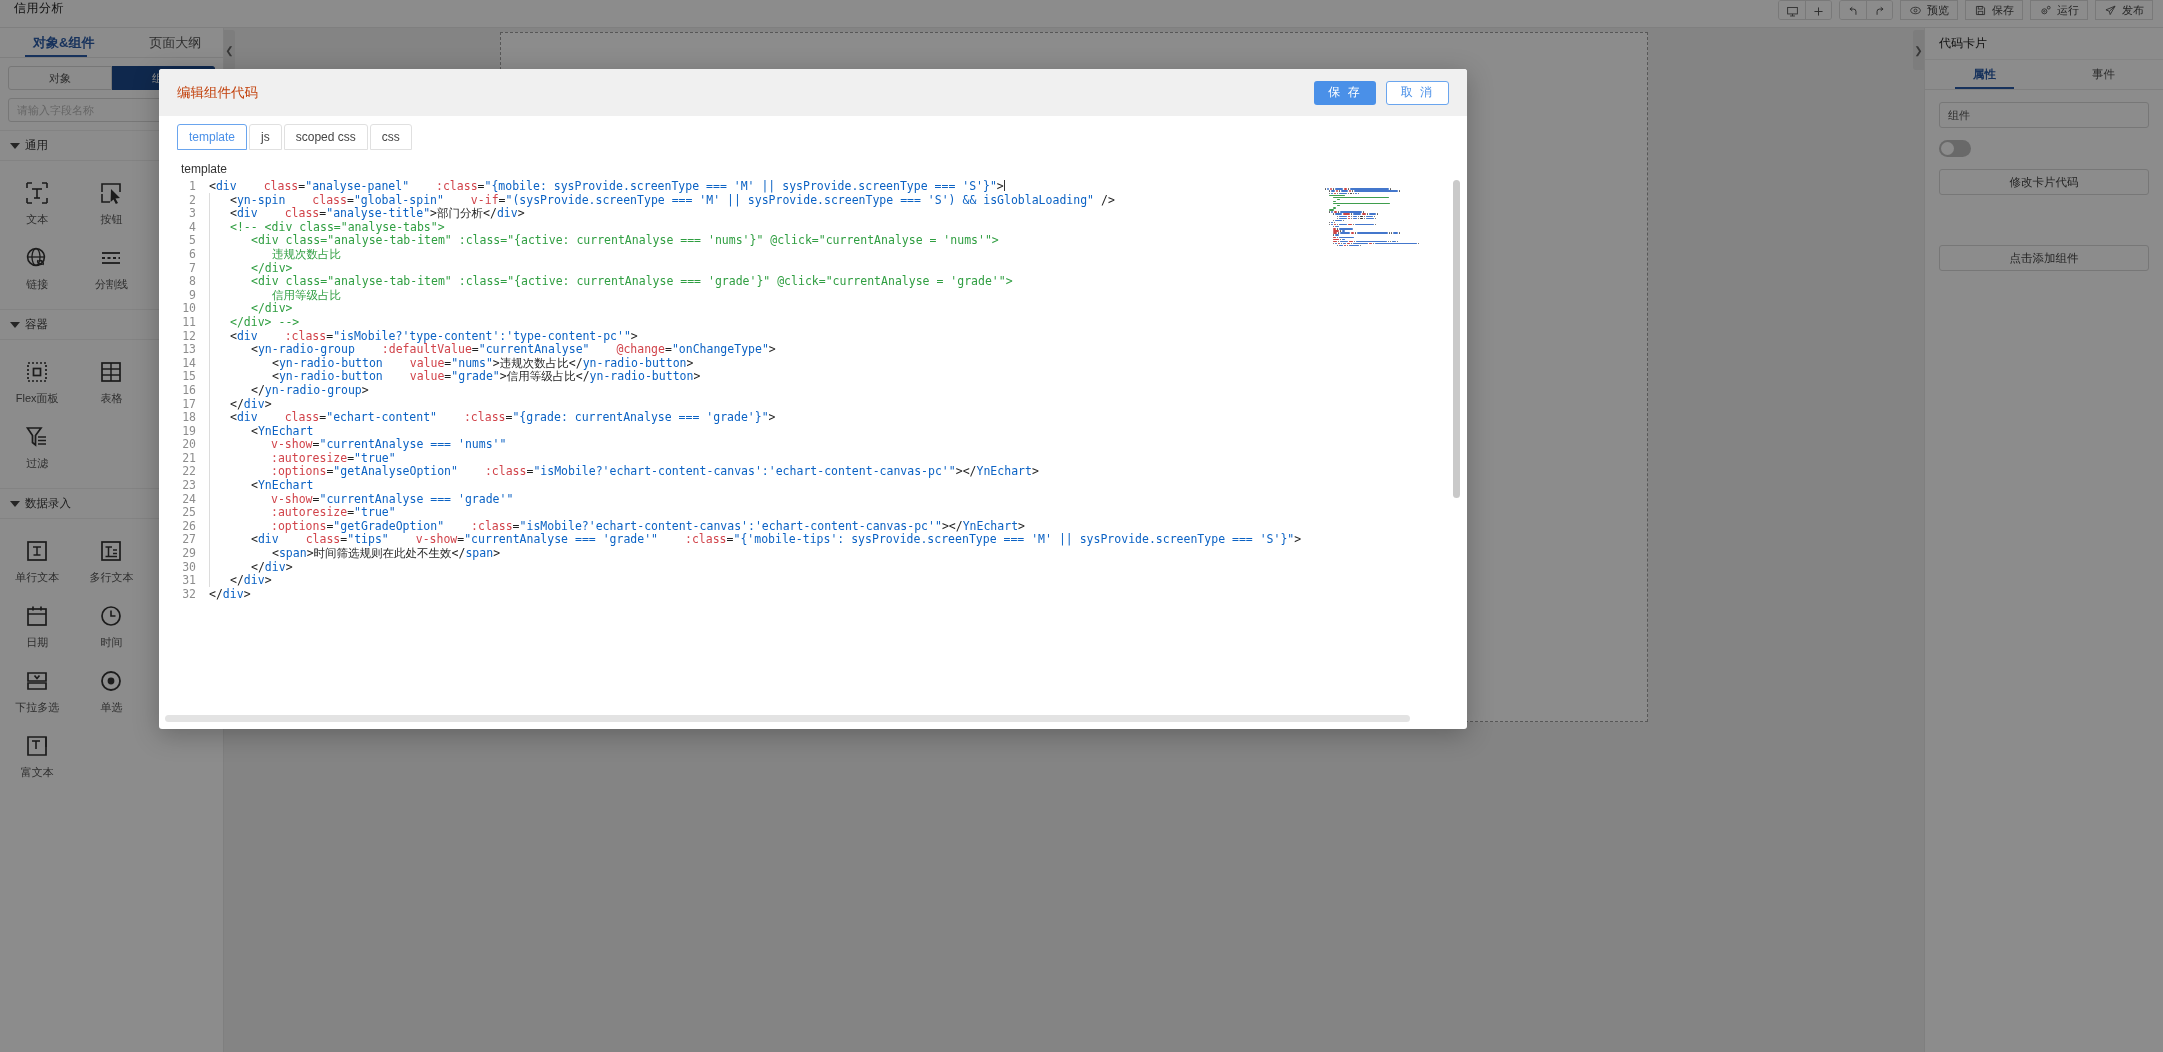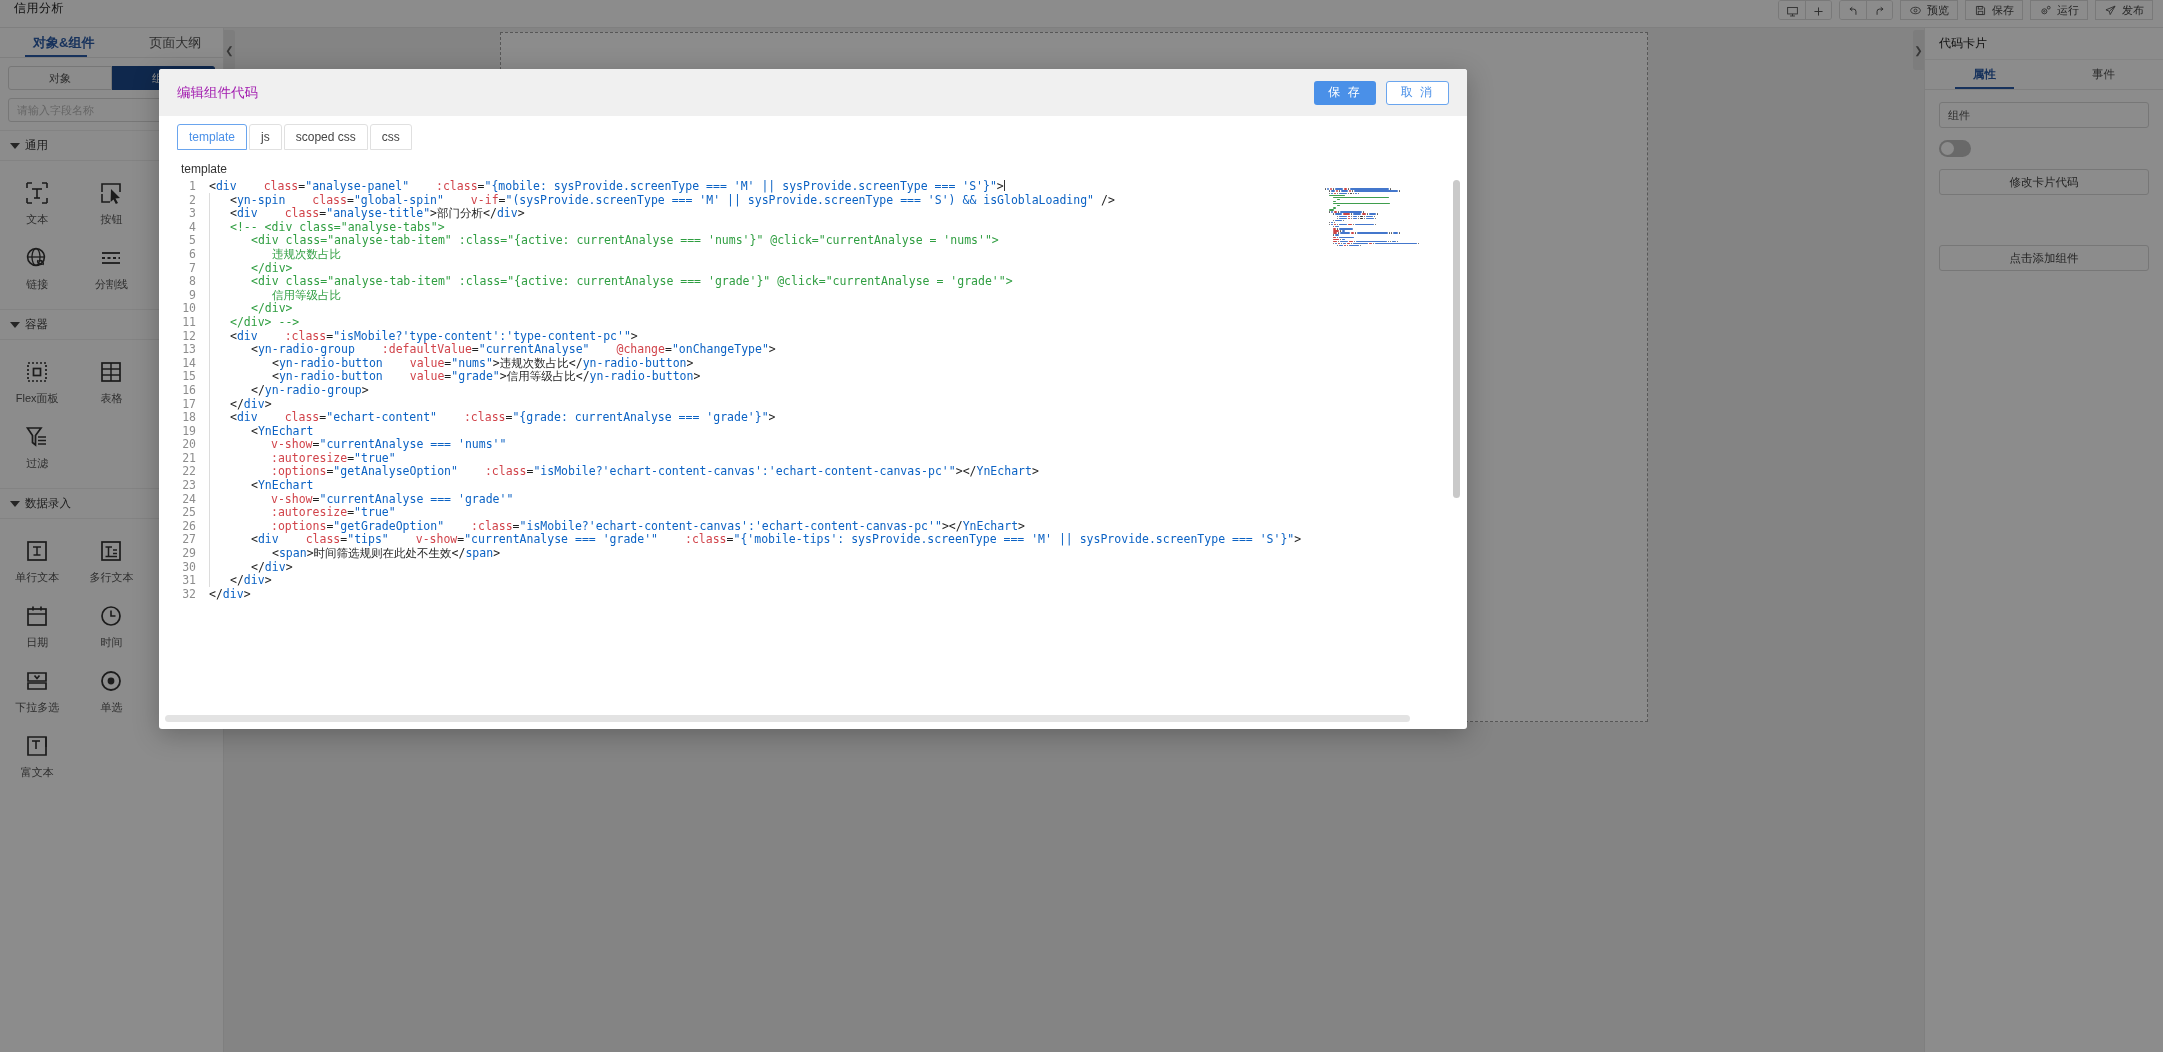--- a/index.html
+++ b/index.html
@@ -131,21 +131,21 @@
   .modal {
     position: absolute; left: 159px; top: 69px; width: 1308px; height: 660px;
     background: #fff; border-radius: 3px; z-index: 60;
     box-shadow: 0 6px 26px rgba(0,0,0,.25);
     display: flex; flex-direction: column; overflow: hidden;
   }
   .modal-head {
     height: 47px; background: #f0f0f0; display: flex; align-items: center;
     padding: 0 18px;
   }
-  .modal-title { font-size: 13.5px; color: #a21caf; }
+  .modal-title { font-size: 13.5px; color: #c2410c; }
   .modal-head-actions { margin-left: auto; display: flex; gap: 10px; }
   .btn-primary {
     height: 24px; padding: 0 14px; background: #4a90e8; color: #fff;
     border-radius: 3px; font-size: 12px; letter-spacing: 2px;
     display: flex; align-items: center; justify-content: center; cursor: pointer; border: none;
   }
   .btn-ghost {
     height: 24px; padding: 0 14px; background: #fff; color: #4a90e8;
     border: 1px solid #6aa5ee; border-radius: 3px; font-size: 12px; letter-spacing: 2px;
     display: flex; align-items: center; justify-content: center; cursor: pointer;

